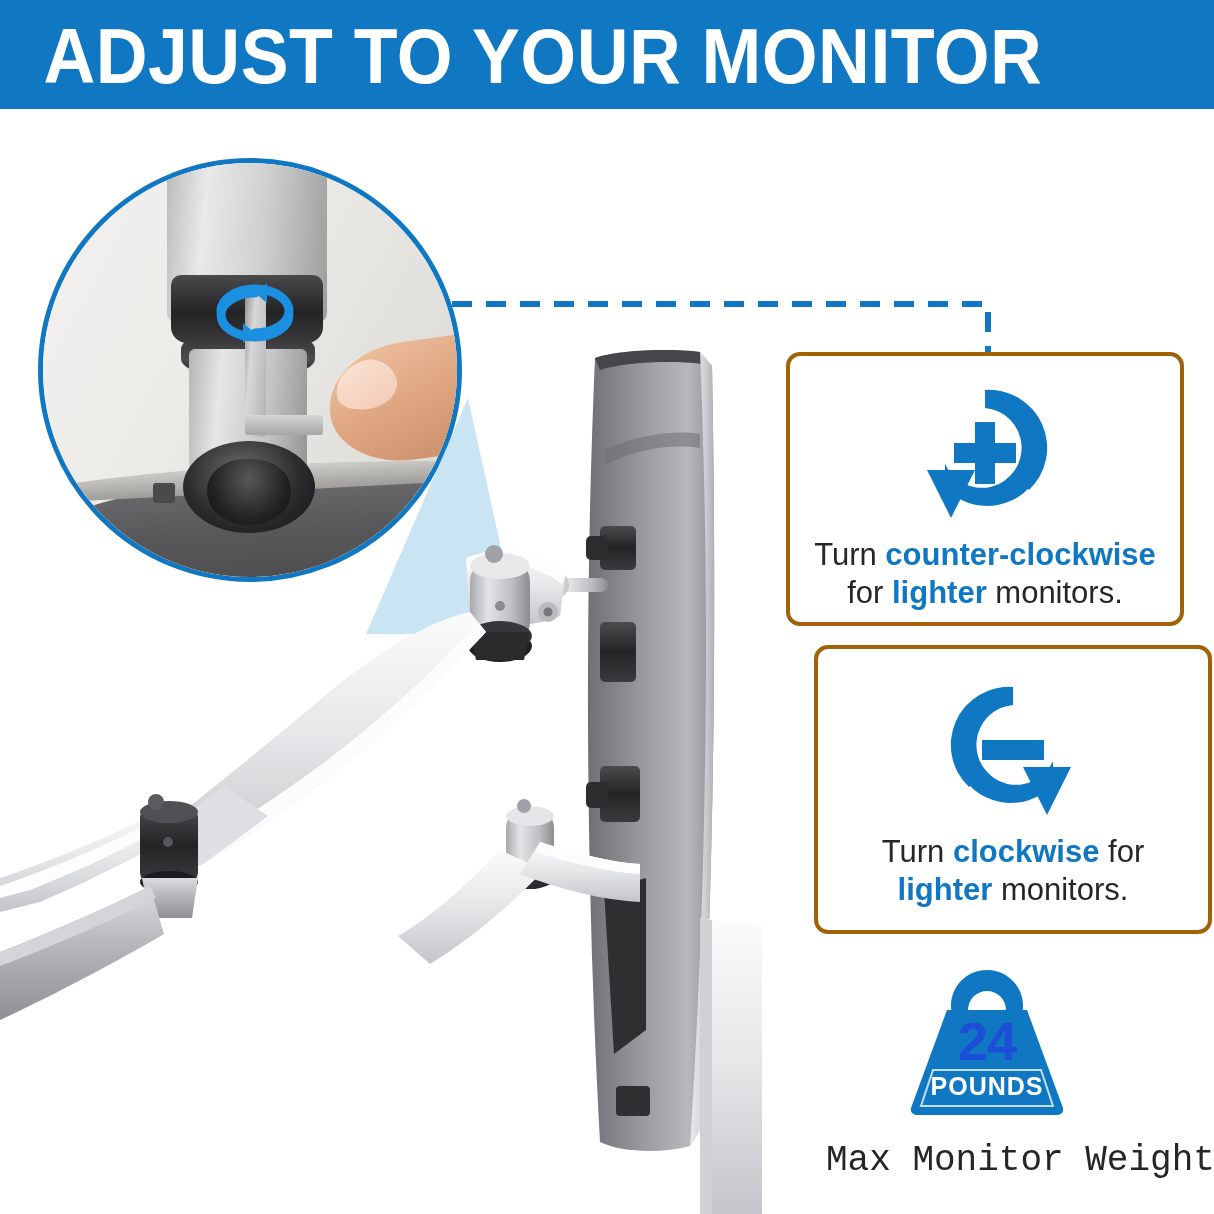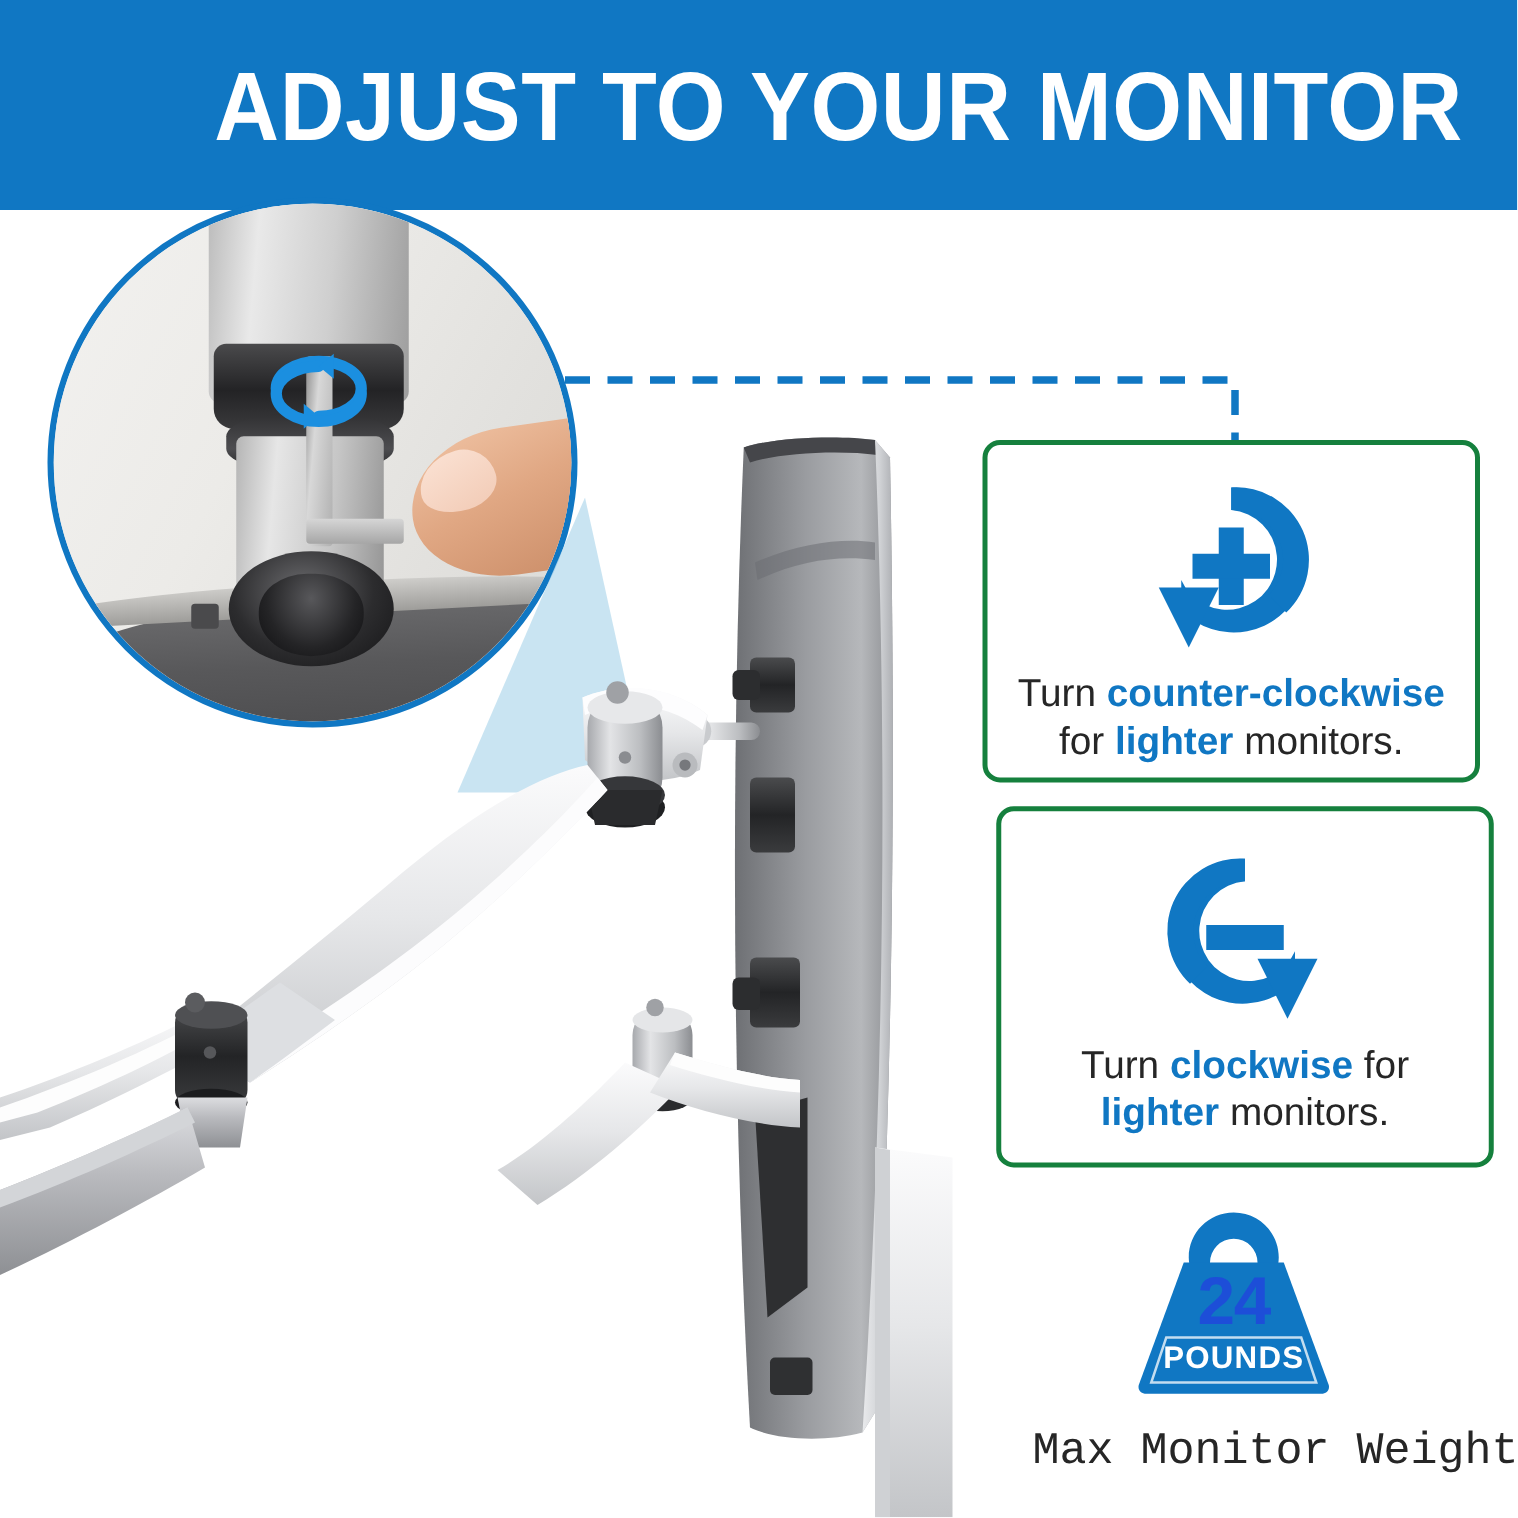--- a/index.html
+++ b/index.html
@@ -17,25 +17,25 @@
     background: #ffffff;
     overflow: hidden;
   }
 
   
   .header-banner {
     position: absolute;
     left: 0;
     top: 0;
     width: 1214px;
-    height: 168px;
+    height: 109px;
     background: #1077C3;
     display: flex;
     align-items: center;
-    justify-content: flex-end;
+    justify-content: flex-start;
   }
   .header-title {
     color: #ffffff;
     font-family: "Liberation Sans Narrow", "Liberation Sans", sans-serif;
     font-weight: bold;
     font-size: 78px;
     letter-spacing: 0.5px;
     line-height: 1;
     transform: scaleX(0.92);
     white-space: nowrap;
@@ -258,36 +258,36 @@
     left: 0;
     top: 330px;
     width: 800px;
     height: 884px;
     pointer-events: none;
   }
 
   
   .callout {
     position: absolute;
-    border: 4px solid #15803d;
+    border: 4px solid #a16207;
     border-radius: 14px;
     background: #ffffff;
     box-sizing: border-box;
     display: flex;
     flex-direction: column;
     align-items: center;
   }
   #callout-heavier {
     left: 786px;
     top: 352px;
     width: 398px;
     height: 274px;
   }
   #callout-lighter {
-    left: 797px;
+    left: 814px;
     top: 645px;
     width: 398px;
     height: 289px;
   }
   .callout-icon {
     margin-top: 22px;
   }
   #callout-lighter .callout-icon { margin-top: 26px; }
   .callout-text {
     color: #262626;

